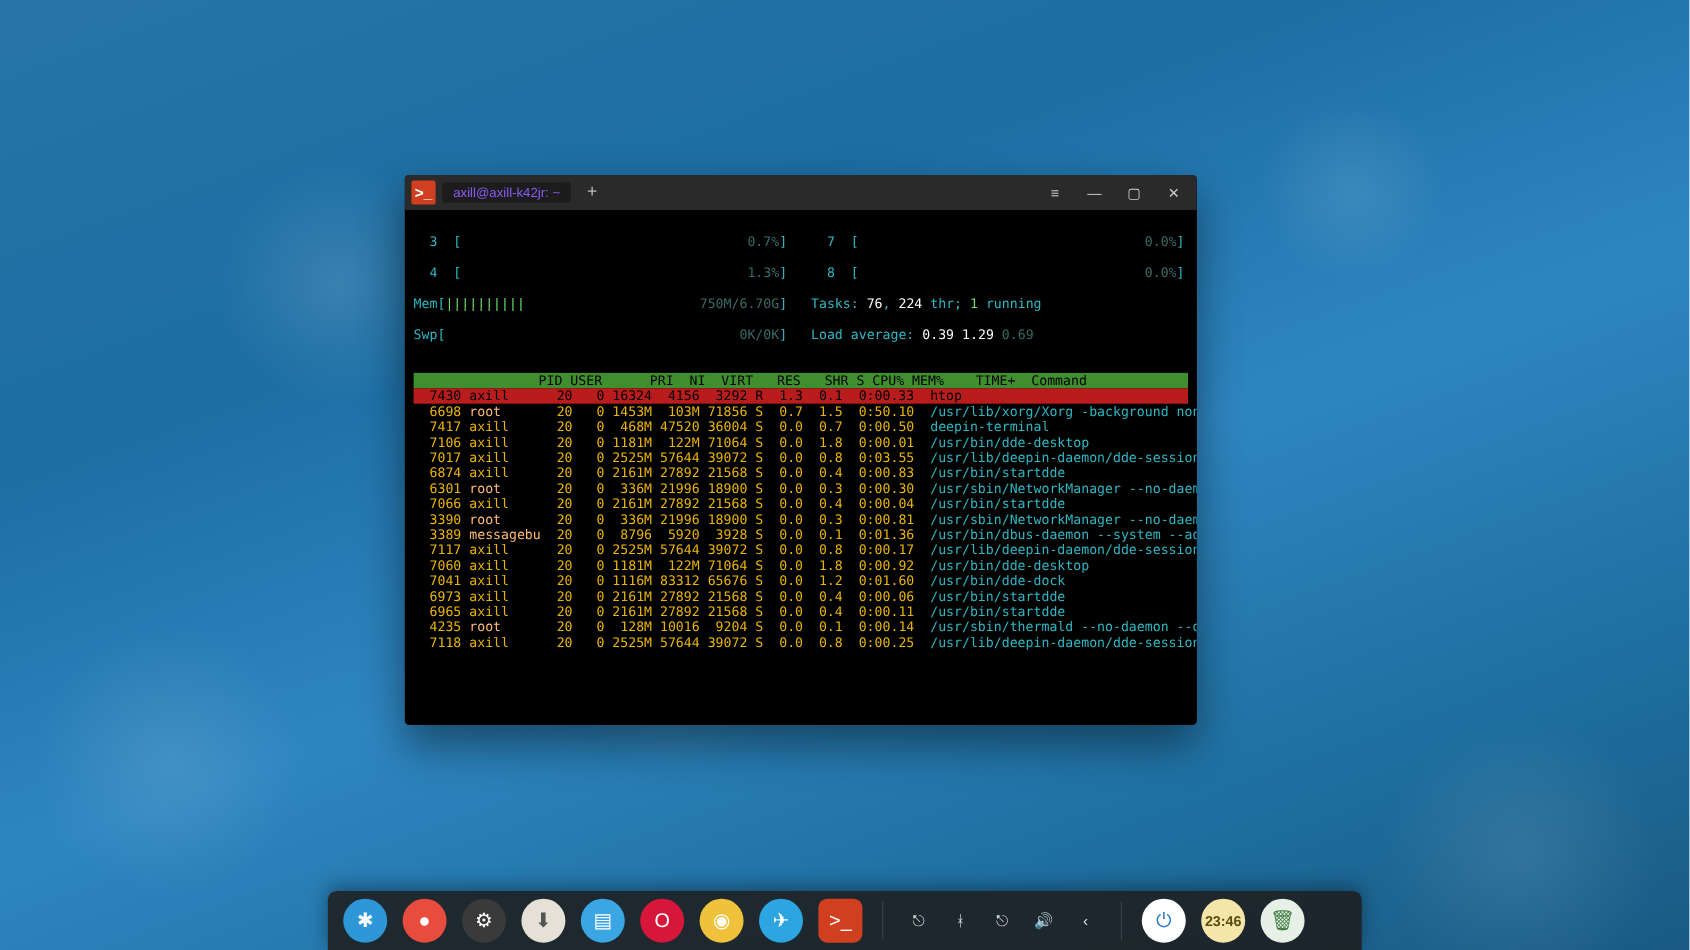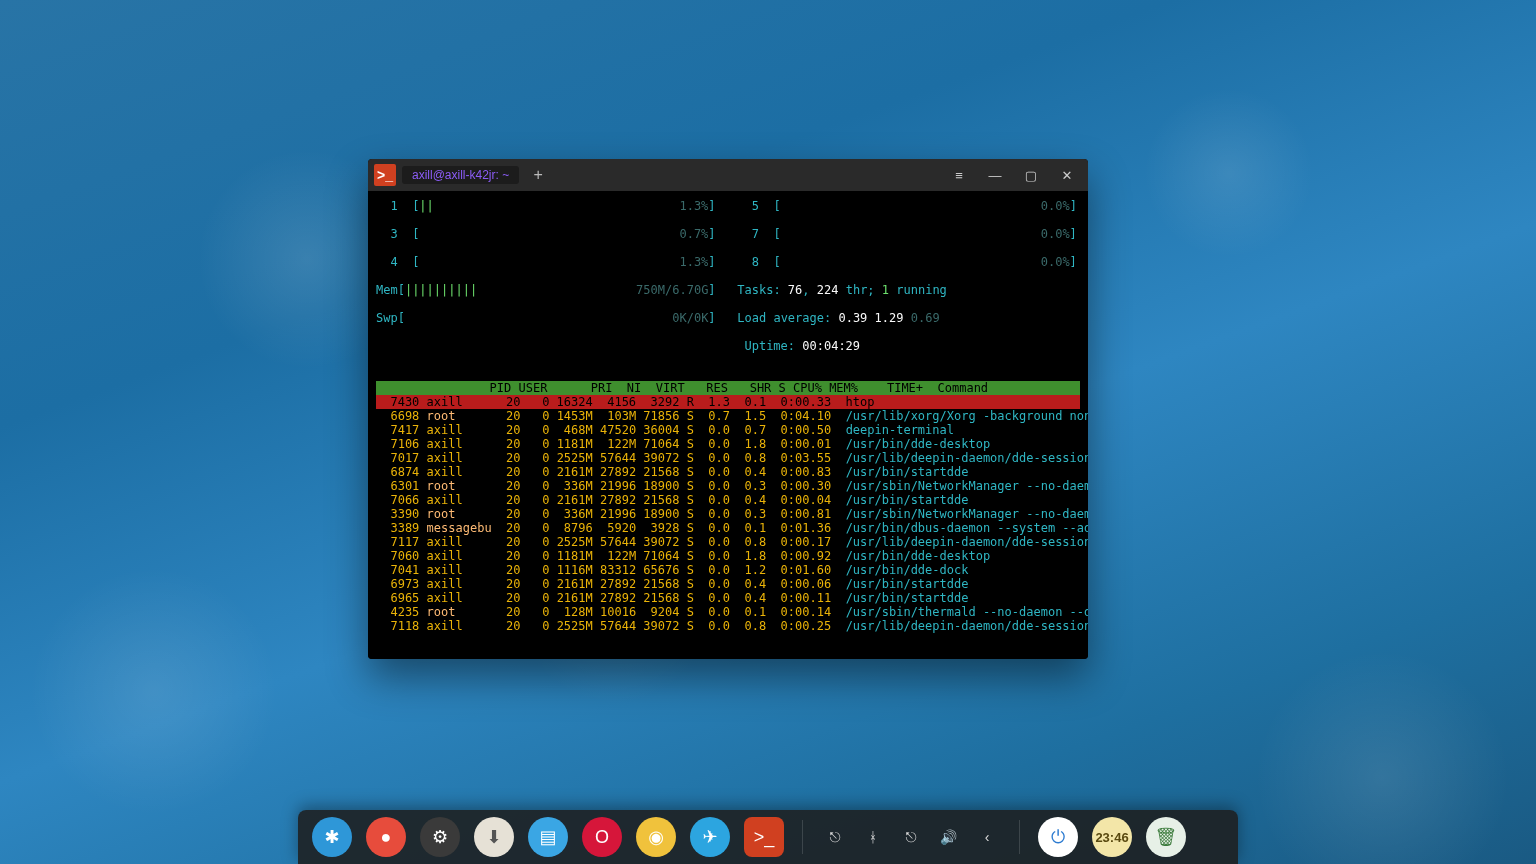--- a/index.html
+++ b/index.html
@@ -128,30 +128,29 @@
     <div class="app-icon">&gt;_</div>
     <div class="tab">axill@axill-k42jr: ~</div>
     <div class="newtab">+</div>
     <div class="spacer"></div>
     <div class="winbtn">≡</div>
     <div class="winbtn">—</div>
     <div class="winbtn">▢</div>
     <div class="winbtn">✕</div>
   </div>
 
-  <div class="termbody" id="termbody"><span class="meter-row"><span class="cyan">  1  </span><span class="cyan">[</span><span class="green">||</span><span class="dim">                                  1.3%</span><span class="cyan">]</span>   <span class="cyan">  5  </span><span class="cyan">[</span><span class="dim">                                    0.0%</span><span class="cyan">]</span></span>
+  <div class="termbody" id="termbody">
 <span class="meter-row"><span class="cyan">  3  </span><span class="cyan">[</span><span class="green"></span><span class="dim">                                    0.7%</span><span class="cyan">]</span>   <span class="cyan">  7  </span><span class="cyan">[</span><span class="dim">                                    0.0%</span><span class="cyan">]</span></span>
 <span class="meter-row"><span class="cyan">  4  </span><span class="cyan">[</span><span class="green"></span><span class="dim">                                    1.3%</span><span class="cyan">]</span>   <span class="cyan">  8  </span><span class="cyan">[</span><span class="dim">                                    0.0%</span><span class="cyan">]</span></span>
 <span class="meter-row"><span class="cyan">Mem</span><span class="cyan">[</span><span class="green">||||||||||</span><span class="dim">                      750M/6.70G</span><span class="cyan">]</span>   <span class="cyan">Tasks: </span><span class="white">76</span><span class="cyan">, </span><span class="white">224</span><span class="cyan"> thr; </span><span class="green">1</span><span class="cyan"> running</span></span>
 <span class="meter-row"><span class="cyan">Swp</span><span class="cyan">[</span><span class="dim">                                     0K/0K</span><span class="cyan">]</span>   <span class="cyan">Load average: </span><span class="white">0.39</span> <span class="white">1.29</span> <span class="dim">0.69</span></span>
-<span class="meter-row"><span class="pale">                                                   </span><span class="cyan">Uptime: </span><span class="white">00:04:29</span></span>
 
 <span class="header-line">   PID USER      PRI  NI  VIRT   RES   SHR S CPU% MEM%    TIME+  Command</span>
 <span class="sel-line">  7430 axill      20   0 16324  4156  3292 R  1.3  0.1  0:00.33  htop</span>
-<span><span class="olive">  6698 </span><span class="blue">root     </span><span class="olive">  20   0 1453M  103M 71856 S  0.7  1.5  0:04.10  </span><span class="cyan">/usr/lib/xorg/Xorg -background none :0</span></span>
+<span><span class="olive">  6698 </span><span class="blue">root     </span><span class="olive">  20   0 1453M  103M 71856 S  0.7  1.5  0:50.10  </span><span class="cyan">/usr/lib/xorg/Xorg -background none :0</span></span>
 <span><span class="olive">  7417 </span><span class="olive">axill    </span><span class="olive">  20   0  468M 47520 36004 S  0.0  0.7  0:00.50  </span><span class="cyan">deepin-terminal</span></span>
 <span><span class="olive">  7106 </span><span class="olive">axill    </span><span class="olive">  20   0 1181M  122M 71064 S  0.0  1.8  0:00.01  </span><span class="cyan">/usr/bin/dde-desktop</span></span>
 <span><span class="olive">  7017 </span><span class="olive">axill    </span><span class="olive">  20   0 2525M 57644 39072 S  0.0  0.8  0:03.55  </span><span class="cyan">/usr/lib/deepin-daemon/dde-session-daem</span></span>
 <span><span class="olive">  6874 </span><span class="olive">axill    </span><span class="olive">  20   0 2161M 27892 21568 S  0.0  0.4  0:00.83  </span><span class="cyan">/usr/bin/startdde</span></span>
 <span><span class="olive">  6301 </span><span class="blue">root     </span><span class="olive">  20   0  336M 21996 18900 S  0.0  0.3  0:00.30  </span><span class="cyan">/usr/sbin/NetworkManager --no-daemon</span></span>
 <span><span class="olive">  7066 </span><span class="olive">axill    </span><span class="olive">  20   0 2161M 27892 21568 S  0.0  0.4  0:00.04  </span><span class="cyan">/usr/bin/startdde</span></span>
 <span><span class="olive">  3390 </span><span class="blue">root     </span><span class="olive">  20   0  336M 21996 18900 S  0.0  0.3  0:00.81  </span><span class="cyan">/usr/sbin/NetworkManager --no-daemon</span></span>
 <span><span class="olive">  3389 </span><span class="blue">messagebu</span><span class="olive">  20   0  8796  5920  3928 S  0.0  0.1  0:01.36  </span><span class="cyan">/usr/bin/dbus-daemon --system --address</span></span>
 <span><span class="olive">  7117 </span><span class="olive">axill    </span><span class="olive">  20   0 2525M 57644 39072 S  0.0  0.8  0:00.17  </span><span class="cyan">/usr/lib/deepin-daemon/dde-session-daem</span></span>
 <span><span class="olive">  7060 </span><span class="olive">axill    </span><span class="olive">  20   0 1181M  122M 71064 S  0.0  1.8  0:00.92  </span><span class="cyan">/usr/bin/dde-desktop</span></span>

